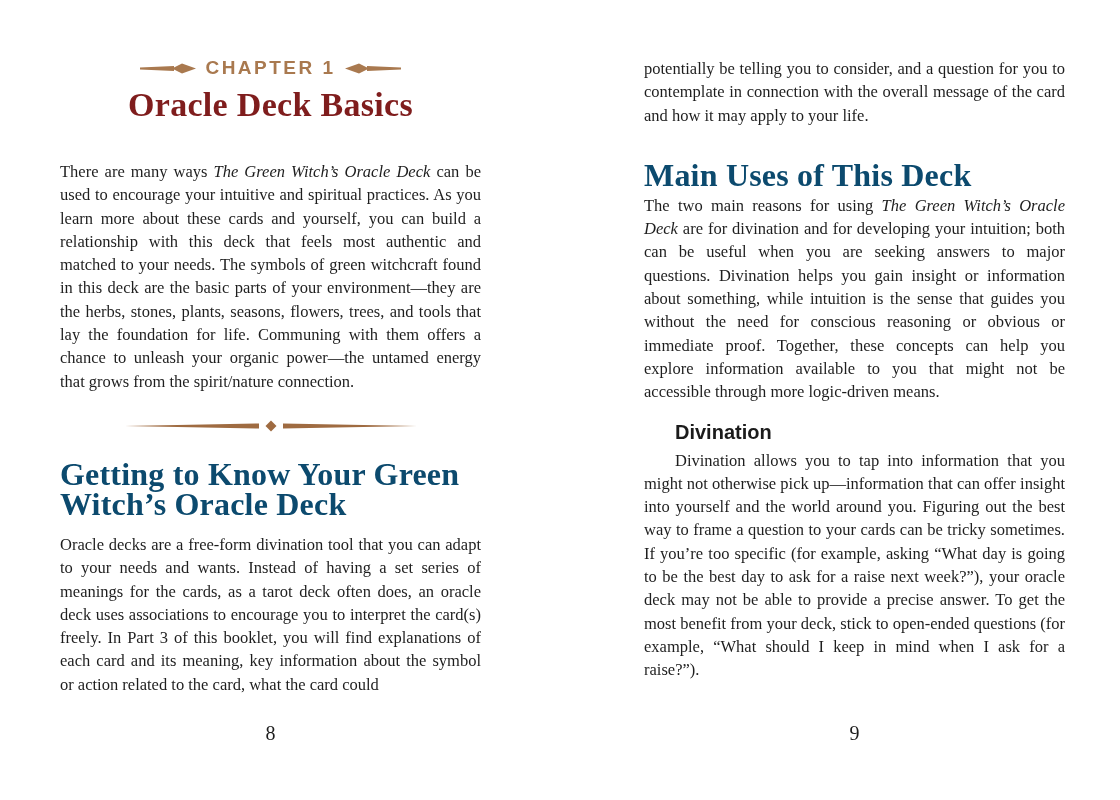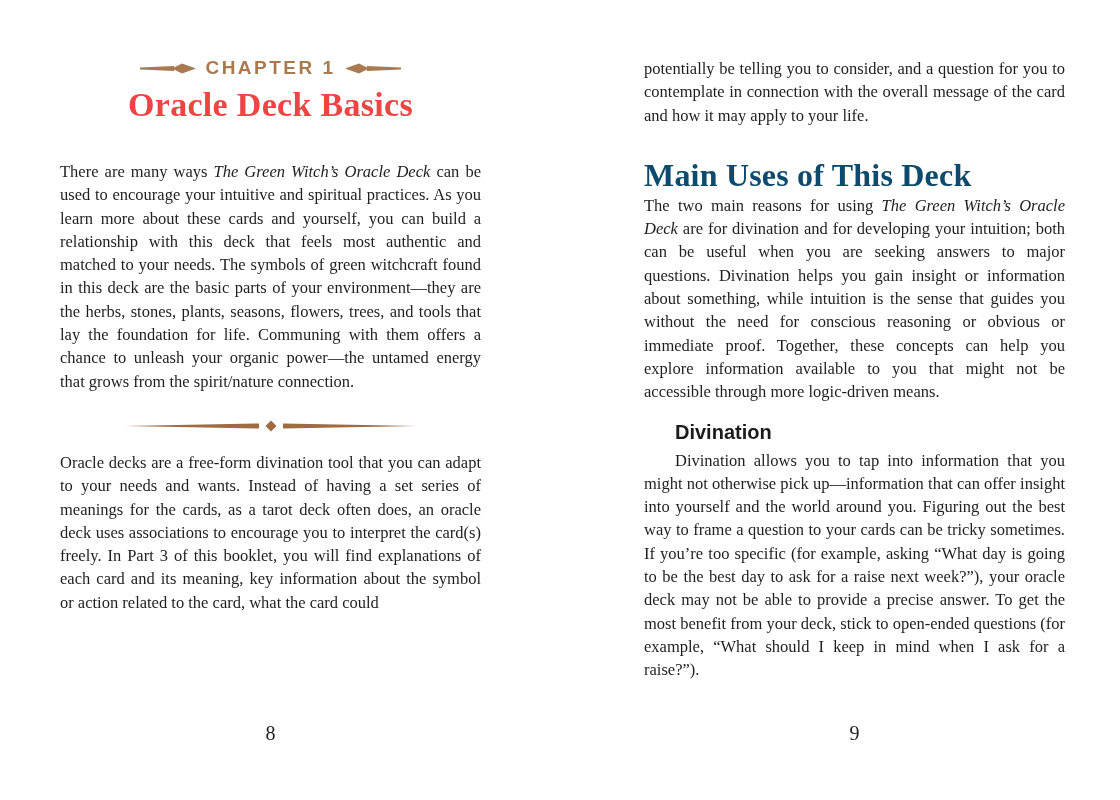--- a/index.html
+++ b/index.html
@@ -32,21 +32,21 @@
     white-space: nowrap;
   }
   .arrow-icon { display: block; }
 
   .chapter-title {
     margin-top: 7px;
     text-align: center;
     font-size: 34px;
     font-weight: 600;
     letter-spacing: 0.3px;
-    color: #ef4444;
+    color: #7f1d1d;
   }
 
   .body-text {
     font-size: 16.5px;
     line-height: 23.3px;
     text-align: justify;
     color: #1e1e1e;
   }
   .intro-para { margin-top: 36px; }
   .body-text i { font-style: italic; }
@@ -113,20 +113,21 @@
       <p class="body-text intro-para"><span>There are many ways </span><i>The Green Witch’s Oracle Deck</i><span> can be used to encourage your intuitive and spiritual practices. As you learn more about these cards and yourself, you can build a relationship with this deck that feels most authentic and matched to your needs. The symbols of green witchcraft found in this deck are the basic parts of your environment—they are the herbs, stones, plants, seasons, flowers, trees, and tools that lay the foundation for life. Communing with them offers a chance to unleash your organic power—the untamed energy that grows from the spirit/nature connection.</span></p>
 
       <div class="divider-wrap">
         <svg class="divider-icon" width="292" height="14" viewBox="0 0 292 14" xmlns="http://www.w3.org/2000/svg">
           <polygon points="0,7 134,4.4 134,9.6" fill="#9f6b41"></polygon>
           <polygon points="146,1.6 151.5,7 146,12.4 140.5,7" fill="#9f6b41"></polygon>
           <polygon points="292,7 158,4.4 158,9.6" fill="#9f6b41"></polygon>
         </svg>
       </div>
 
+      <h2 class="section-heading">Getting to Know Your Green Witch’s Oracle Deck</h2>
 
       <p class="body-text section-para">Oracle decks are a free-form divination tool that you can adapt to your needs and wants. Instead of having a set series of meanings for the cards, as a tarot deck often does, an oracle deck uses associations to encourage you to interpret the card(s) freely. In Part 3 of this booklet, you will find explanations of each card and its meaning, key information about the symbol or action related to the card, what the card could</p>
 
       <div class="page-num">8</div>
     </div>
   </div>
 
   <div class="page page-right">
     <div class="col">
 

